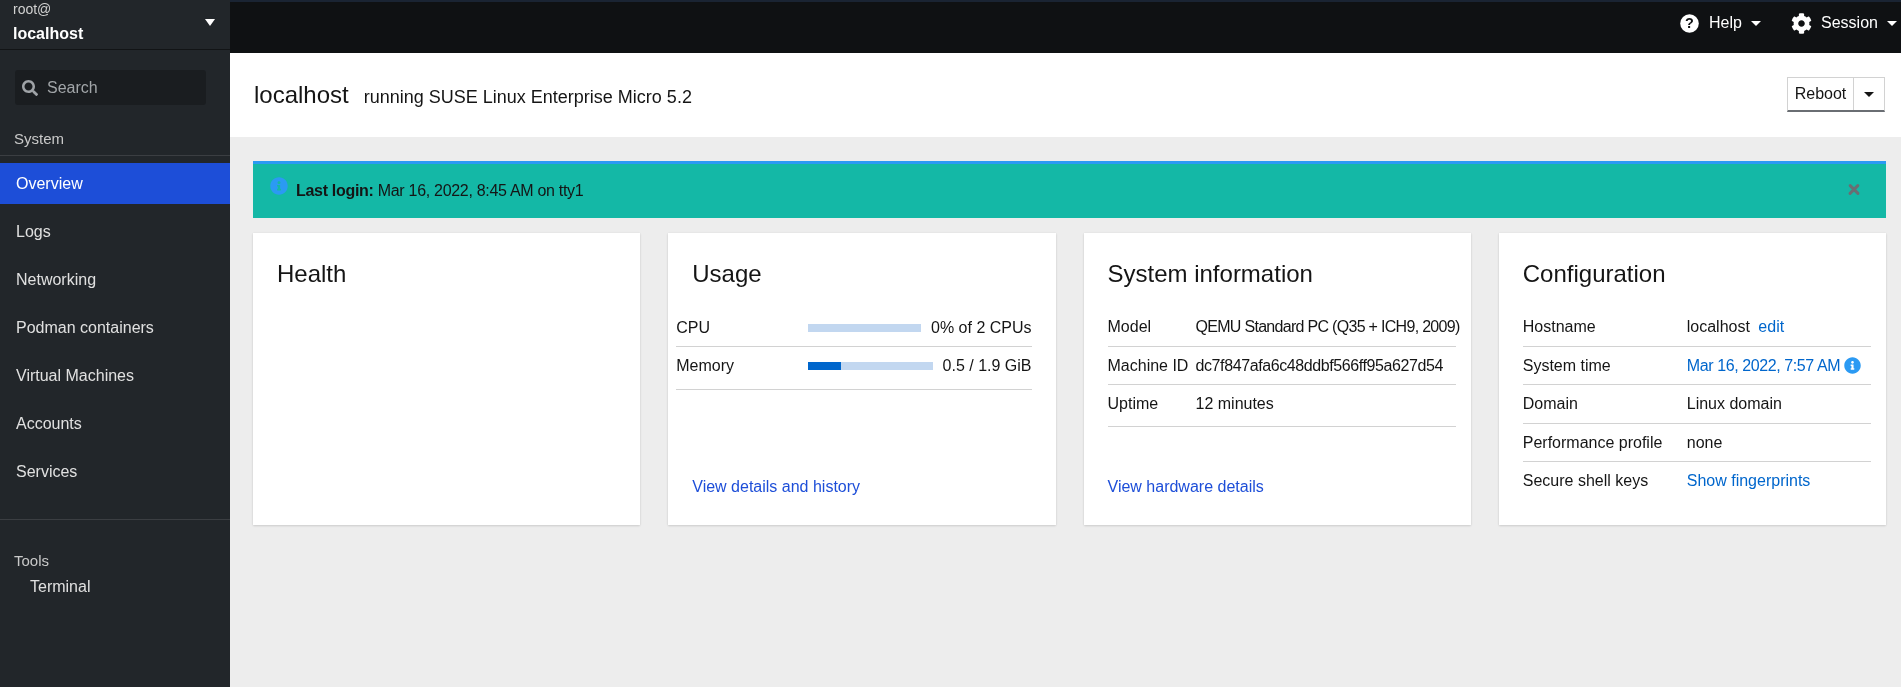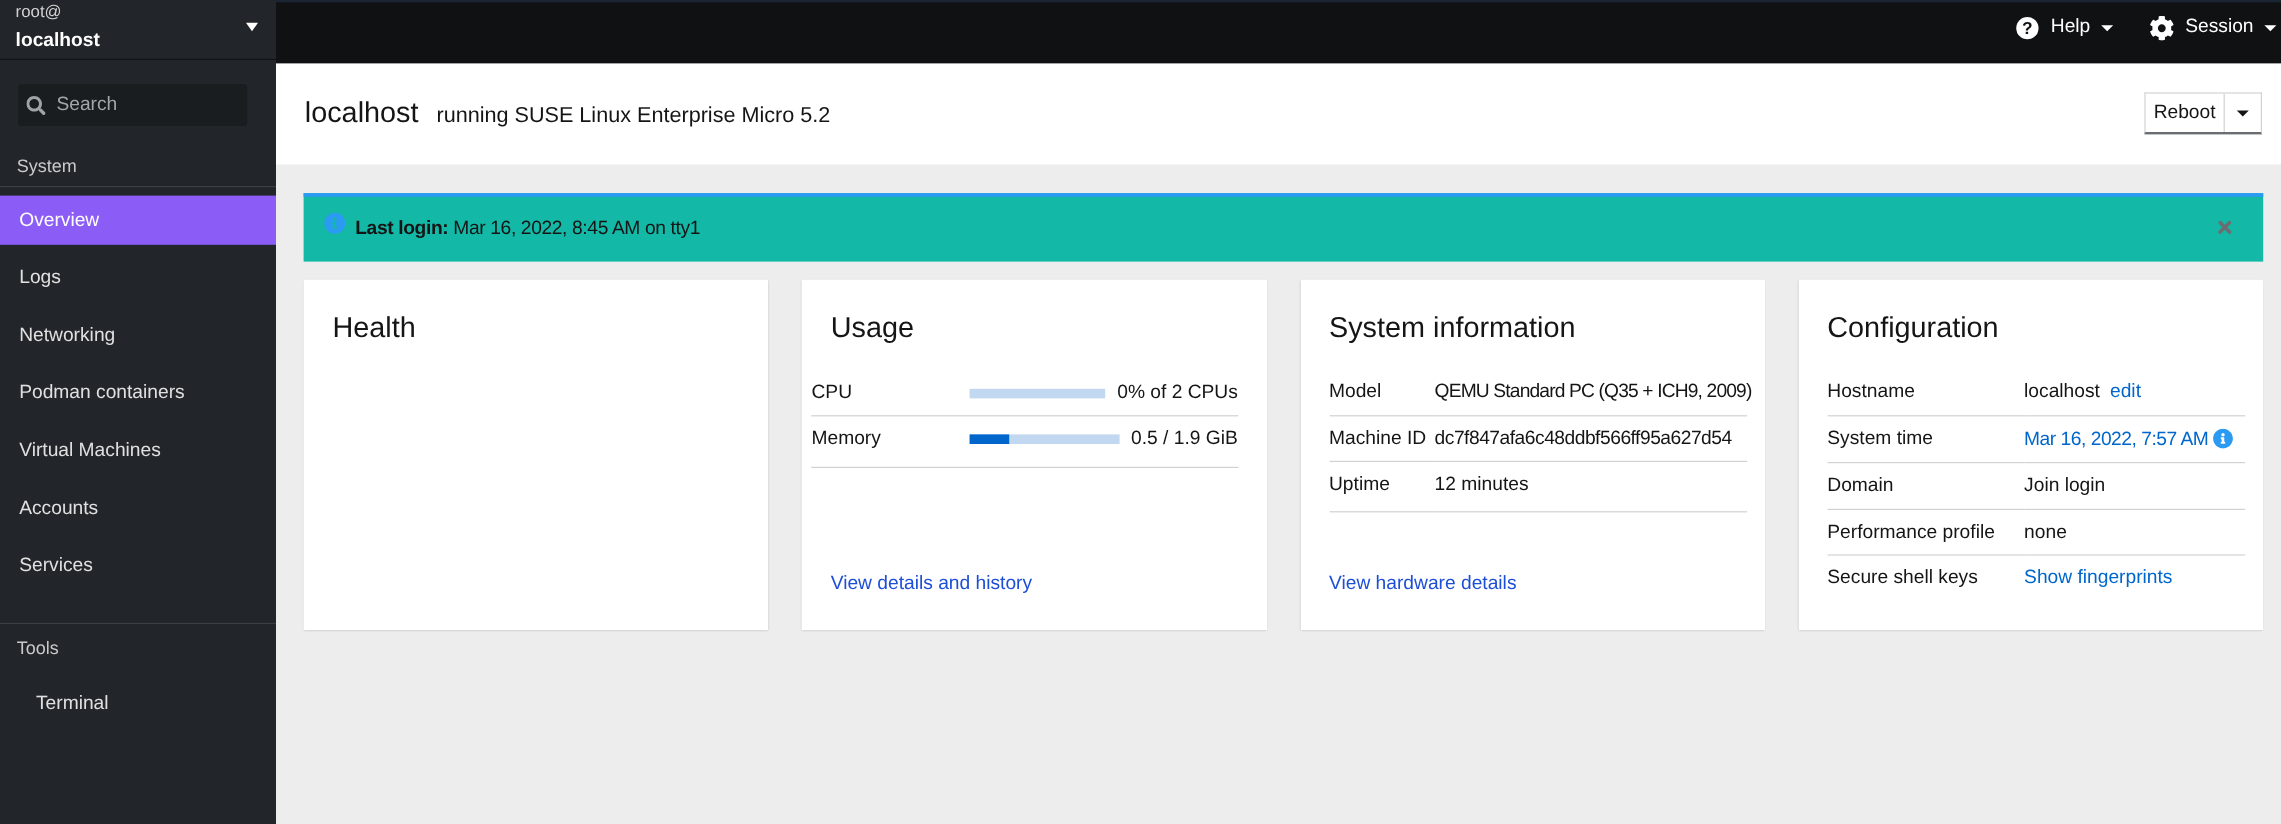--- a/index.html
+++ b/index.html
@@ -11,21 +11,21 @@
 .host { height:50px; border-bottom:1px solid #121416; position:relative; padding:1px 16px 0 13px; }
 .host .user { font-size:14px; color:#d2d2d2; line-height:16px; }
 .host .hn { font-size:16px; color:#fff; font-weight:bold; line-height:21px; margin-top:6px; }
 .host .caret { position:absolute; right:15px; top:19px; width:0; height:0; border-left:5.7px solid transparent; border-right:5.7px solid transparent; border-top:7px solid #fff; }
 .search { position:absolute; left:15px; top:70px; width:191px; height:35px; background:#1a1d20; border-radius:3px; display:flex; align-items:center; padding-left:7px; }
 .search svg { flex:none; }
 .search span { color:#a2a6a9; font-size:16px; margin-left:9px; }
 .seclabel { font-size:15px; color:#c9c9c9; padding-left:14px; }
 .navdivider { position:absolute; left:0; width:230px; height:1px; background:#3b3e42; }
 .navitem { position:absolute; left:0; width:230px; height:41px; line-height:41px; padding-left:16px; color:#e0e0e0; font-size:16px; }
-.navitem.active { background:#8b5cf6; color:#fff; }
+.navitem.active { background:#1d4ed8; color:#fff; }
 
 
 .main { position:absolute; left:230px; top:0; width:1671px; height:687px; }
 .topbar { position:relative; height:53px; background:#0f1113; border-top:2px solid #1a2433; }
 .mh-group { position:absolute; top:0; height:42px; display:flex; align-items:center; color:#fff; font-size:16px; }
 .mh-group .txt { margin-left:9px; }
 .mh-caret { margin-left:9px; width:0; height:0; border-left:5px solid transparent; border-right:5px solid transparent; border-top:5px solid #fff; }
 
 .pagehead { position:relative; height:84px; background:#fff; }
 .ph-title { position:absolute; left:24px; top:50%; transform:translateY(-50%); }
@@ -167,21 +167,21 @@
                 <td>localhost <a style="margin-left:4px;">edit</a></td>
               </tr>
           <tr>
                 <td>System time</td>
                 <td style="letter-spacing:-0.4px;"><a>Mar 16, 2022, 7:57 AM</a> <svg class="infoicon" width="17" height="17" viewBox="0 0 512 512">
                     <path fill="#2b9af3" d="M256 8C119 8 8 119.1 8 256s111 248 248 248 248-111 248-248S393 8 256 8zm0 110c23.2 0 42 18.8 42 42s-18.8 42-42 42-42-18.8-42-42 18.8-42 42-42zm56 254c0 6.6-5.4 12-12 12h-88c-6.6 0-12-5.4-12-12v-24c0-6.6 5.4-12 12-12h12v-64h-12c-6.6 0-12-5.4-12-12v-24c0-6.6 5.4-12 12-12h64c6.6 0 12 5.4 12 12v100h12c6.6 0 12 5.4 12 12v24z"></path>
                   </svg></td>
               </tr>
           <tr>
                 <td>Domain</td>
-                <td>Join login</td>
+                <td>Linux domain</td>
               </tr>
           <tr>
                 <td>Performance profile</td>
                 <td>none</td>
               </tr>
           <tr class="noline">
                 <td>Secure shell keys</td>
                 <td><a>Show fingerprints</a></td>
               </tr>
         </tbody>
@@ -206,15 +206,15 @@
   <div class="seclabel" style="position:absolute; top:130px; left:0;">System</div>
   <div class="navdivider" style="top:155px;"></div>
   <div class="navitem active" style="top:163px;">Overview</div>
   <div class="navitem" style="top:211px;">Logs</div>
   <div class="navitem" style="top:259px;">Networking</div>
   <div class="navitem" style="top:307px;">Podman containers</div>
   <div class="navitem" style="top:355px;">Virtual Machines</div>
   <div class="navitem" style="top:403px;">Accounts</div>
   <div class="navitem" style="top:451px;">Services</div>
   <div class="navdivider" style="top:519px;"></div>
-  <div class="seclabel" style="position:absolute; top:532px; left:0;">Tools</div>
+  <div class="seclabel" style="position:absolute; top:552px; left:0;">Tools</div>
   <div class="navitem" style="top:566px;padding-left:30px;">Terminal</div>
 </div>
 
 </body></html>

